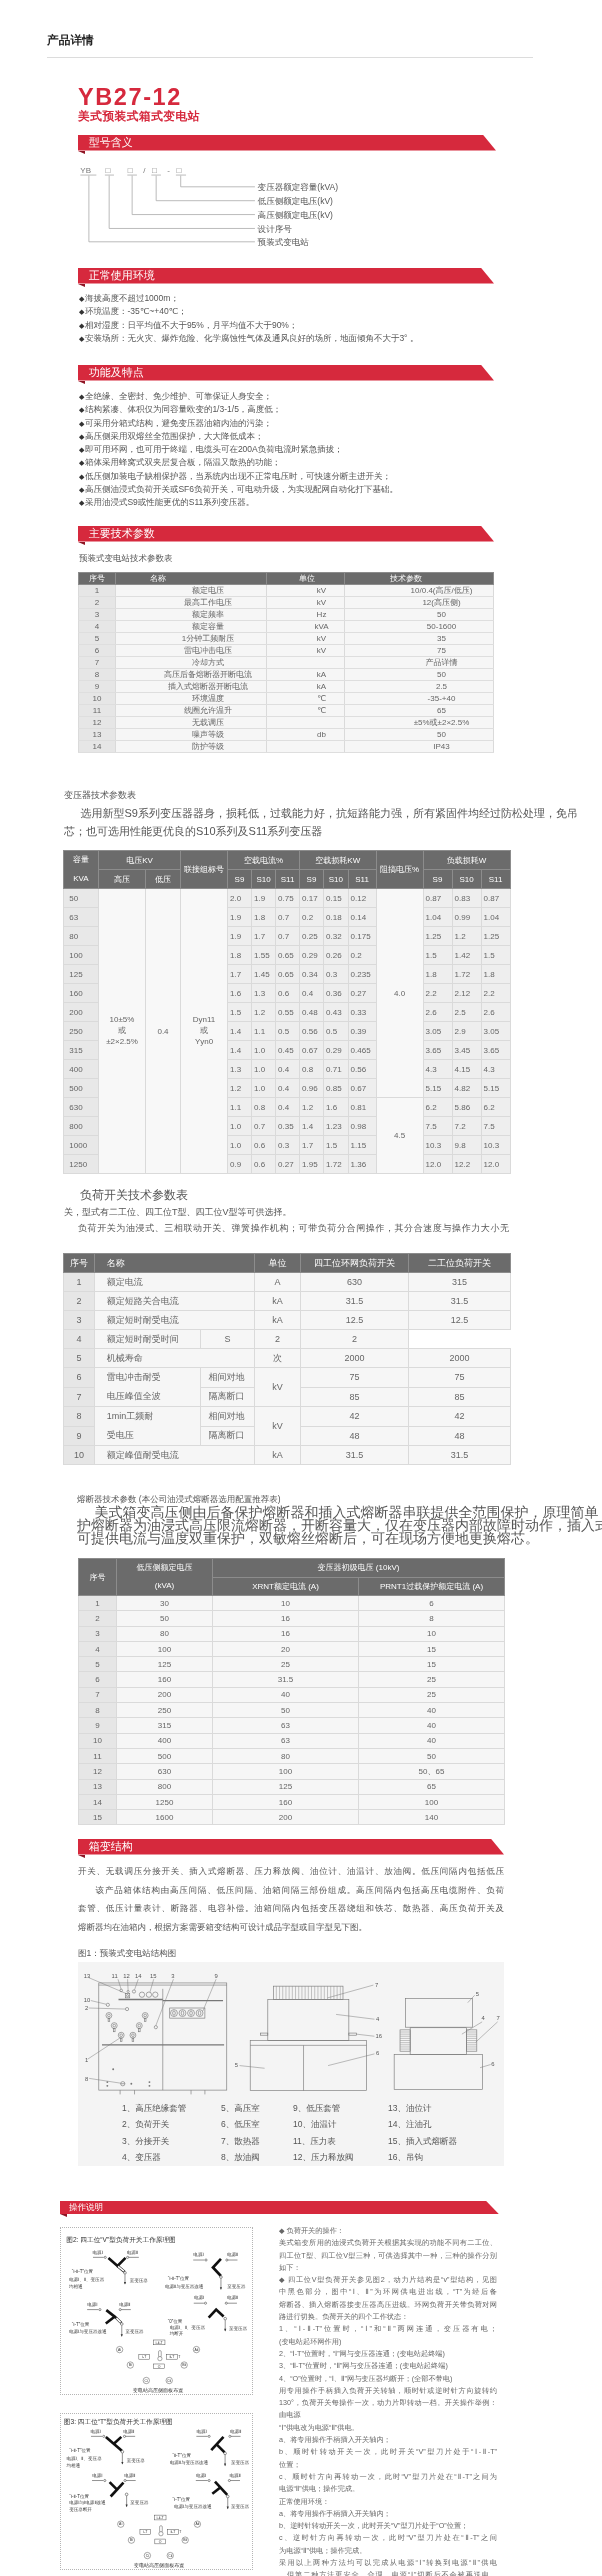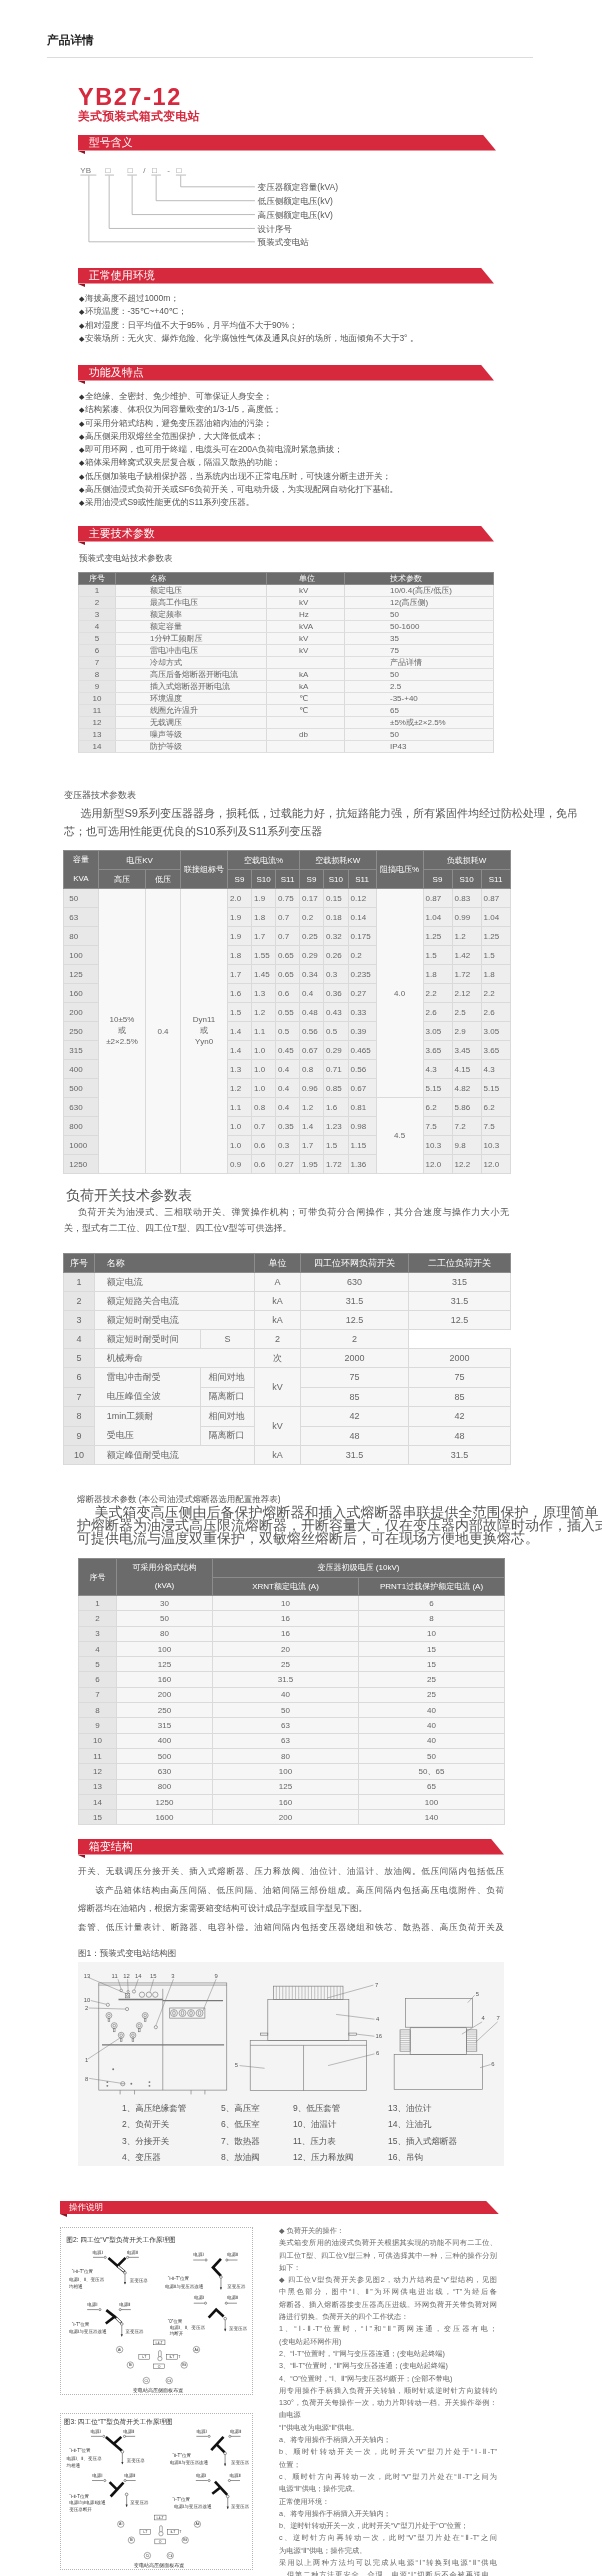--- a/index.html
+++ b/index.html
@@ -21,21 +21,21 @@
 .blist .bul{color:#333;font-size:7px;margin-right:0.5px}
 .cap{font-size:8.5px;line-height:10.7px;color:#555;white-space:nowrap}
 .para{color:#555;white-space:nowrap}
 .para .ln{display:block;overflow:visible}
 .para .full{text-align:justify;text-align-last:justify}
 table{border-collapse:collapse;table-layout:fixed;position:absolute}
 th{background:#6b6b6b;color:#fff;font-weight:normal;border:0.5px solid #8c8c8c;white-space:nowrap}
 td{background:#f6f6f6;border:0.5px solid #dadada;color:#666;white-space:nowrap}
 .t1{font-size:8px}
 .t1 th{height:11.2px;text-align:left}
-.t1 td{height:11.6px;text-align:left;border-bottom:1.1px solid #dedede}
+.t1 td{height:11.6px;text-align:center;border-bottom:1.1px solid #dedede}
 .t1 .n{text-align:center;background:#e6e6e6}
 .t1 th.n{background:#6b6b6b}
 .t1 th:nth-child(2),.t1 td:nth-child(2){padding-left:34px}
 .t1 th:nth-child(3),.t1 td:nth-child(3){padding-left:32px}
 .t1 th:nth-child(4),.t1 td:nth-child(4){padding-left:45px}
 .t2{font-size:8px}
 .t2 th{height:18.7px;text-align:center}
 .t2 td{height:19px;background:#eeeeee;padding-left:2.1px;text-align:left}
 .t2 td.c0{background:#e8e8e8;padding-left:5.3px}
 .t2 td.mg{background:#f8f8f8;text-align:center;padding-left:0}
@@ -506,24 +506,24 @@
           <td>1.95</td>
           <td>1.72</td>
           <td>1.36</td>
           <td>12.0</td>
           <td>12.2</td>
           <td>12.0</td>
         </tr>
     </tbody>
   </table>
 
-  <div class="abs cap" style="left:66px;top:1190px;font-size:14px;line-height:11.7px">负荷开关技术参数表</div>
+  <div class="abs cap" style="left:80px;top:1190px;font-size:12px;line-height:11.7px">负荷开关技术参数表</div>
   <div class="abs para" style="left:64px;top:1204px;width:445px;font-size:9px;line-height:16px">
+    <span class="ln">关，型式有二工位、四工位T型、四工位V型等可供选择。</span>
     <span class="ln full" style="padding-left:14px">负荷开关为油浸式、三相联动开关、弹簧操作机构；可带负荷分合闸操作，其分合速度与操作力大小无</span>
-    <span class="ln">关，型式有二工位、四工位T型、四工位V型等可供选择。</span>
   </div>
 
   <table class="t3" style="left:63px;top:1253px;width:447px">
     <colgroup>
         <col style="width:31px">
         <col style="width:106px">
         <col style="width:54px">
         <col style="width:46px">
         <col style="width:108px">
         <col style="width:102px">
@@ -628,21 +628,21 @@
     <colgroup>
         <col style="width:38px">
         <col style="width:96px">
         <col style="width:146px">
         <col style="width:146px">
       </colgroup>
     <thead>
       <tr>
         <th rowspan="2">序号</th>
         <th rowspan="2">
-            <span class="bl">可采用分箱式结构</span>
+            <span class="bl">低压侧额定电压</span>
             <span class="bl">(kVA)</span>
           </th>
         <th colspan="2">变压器初级电压 (10kV)</th>
       </tr>
       <tr>
         <th>XRNT额定电流 (A)</th>
         <th>PRNT1过载保护额定电流 (A)</th>
       </tr>
     </thead>
     <tbody>
@@ -740,22 +740,22 @@
   </table>
 
   <div class="banner" style="left:78px;top:1839px;width:426px">
     <div class="bar"></div>
     <div class="fold"></div>
     <span class="lbl">箱变结构</span>
   </div>
   <div class="abs para" style="left:78px;top:1862px;width:426px;font-size:8.5px;line-height:18.7px">
     <span class="ln full">开关、无载调压分接开关、插入式熔断器、压力释放阀、油位计、油温计、放油阀。低压间隔内包括低压</span>
     <span class="ln full" style="padding-left:17.6px">该产品箱体结构由高压间隔、低压间隔、油箱间隔三部份组成。高压间隔内包括高压电缆附件、负荷</span>
+    <span class="ln full">套管、低压计量表计、断路器、电容补偿。油箱间隔内包括变压器绕组和铁芯、散热器、高压负荷开关及</span>
     <span class="ln">熔断器均在油箱内，根据方案需要箱变结构可设计成品字型或目字型见下图。</span>
-    <span class="ln full">套管、低压计量表计、断路器、电容补偿。油箱间隔内包括变压器绕组和铁芯、散热器、高压负荷开关及</span>
   </div>
   <div class="abs cap" style="left:78px;top:1948px">图1：预装式变电站结构图</div>
 
   <div class="abs fig1">
     <svg class="abs f1" style="left:0;top:0" width="426" height="140" viewBox="146 3678 799 262">
       <g class="ln1">
         <rect x="185" y="3717" width="240" height="201"></rect>
         <line x1="185" y1="3721" x2="425" y2="3721"></line>
         <line x1="305" y1="3728" x2="305" y2="3918"></line>
         <line class="thick" x1="222" y1="3748" x2="305" y2="3748"></line>

